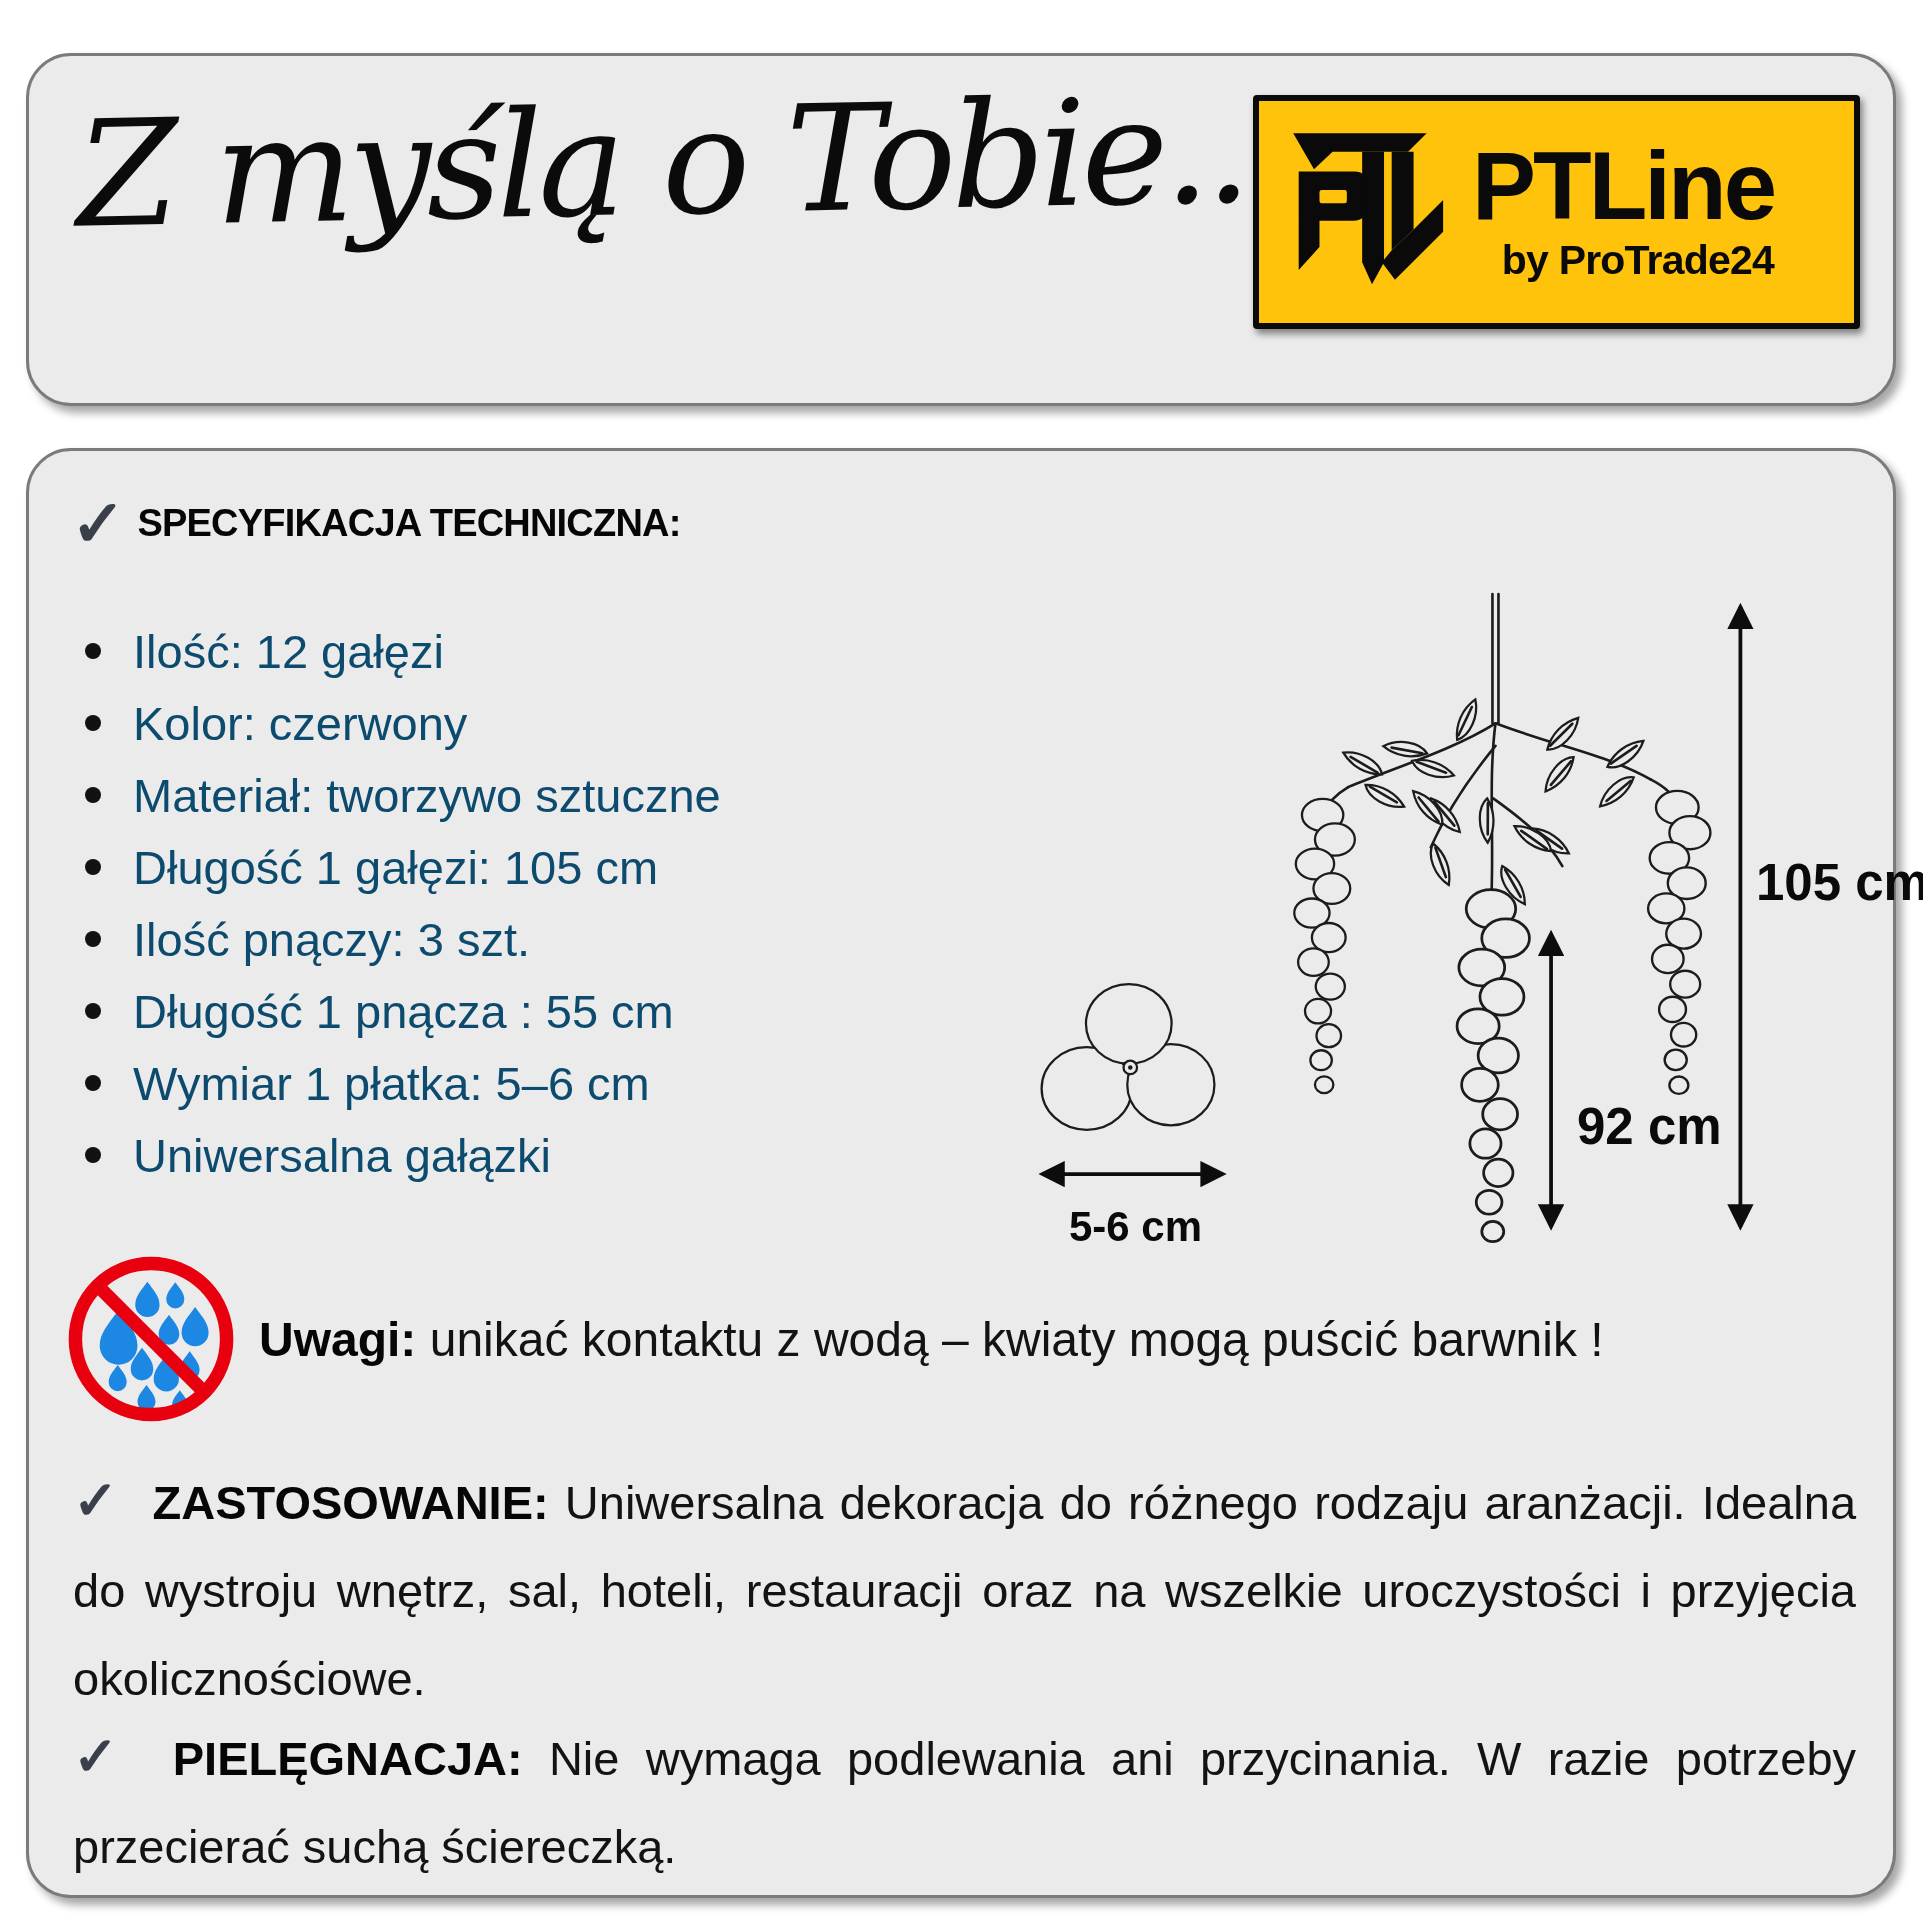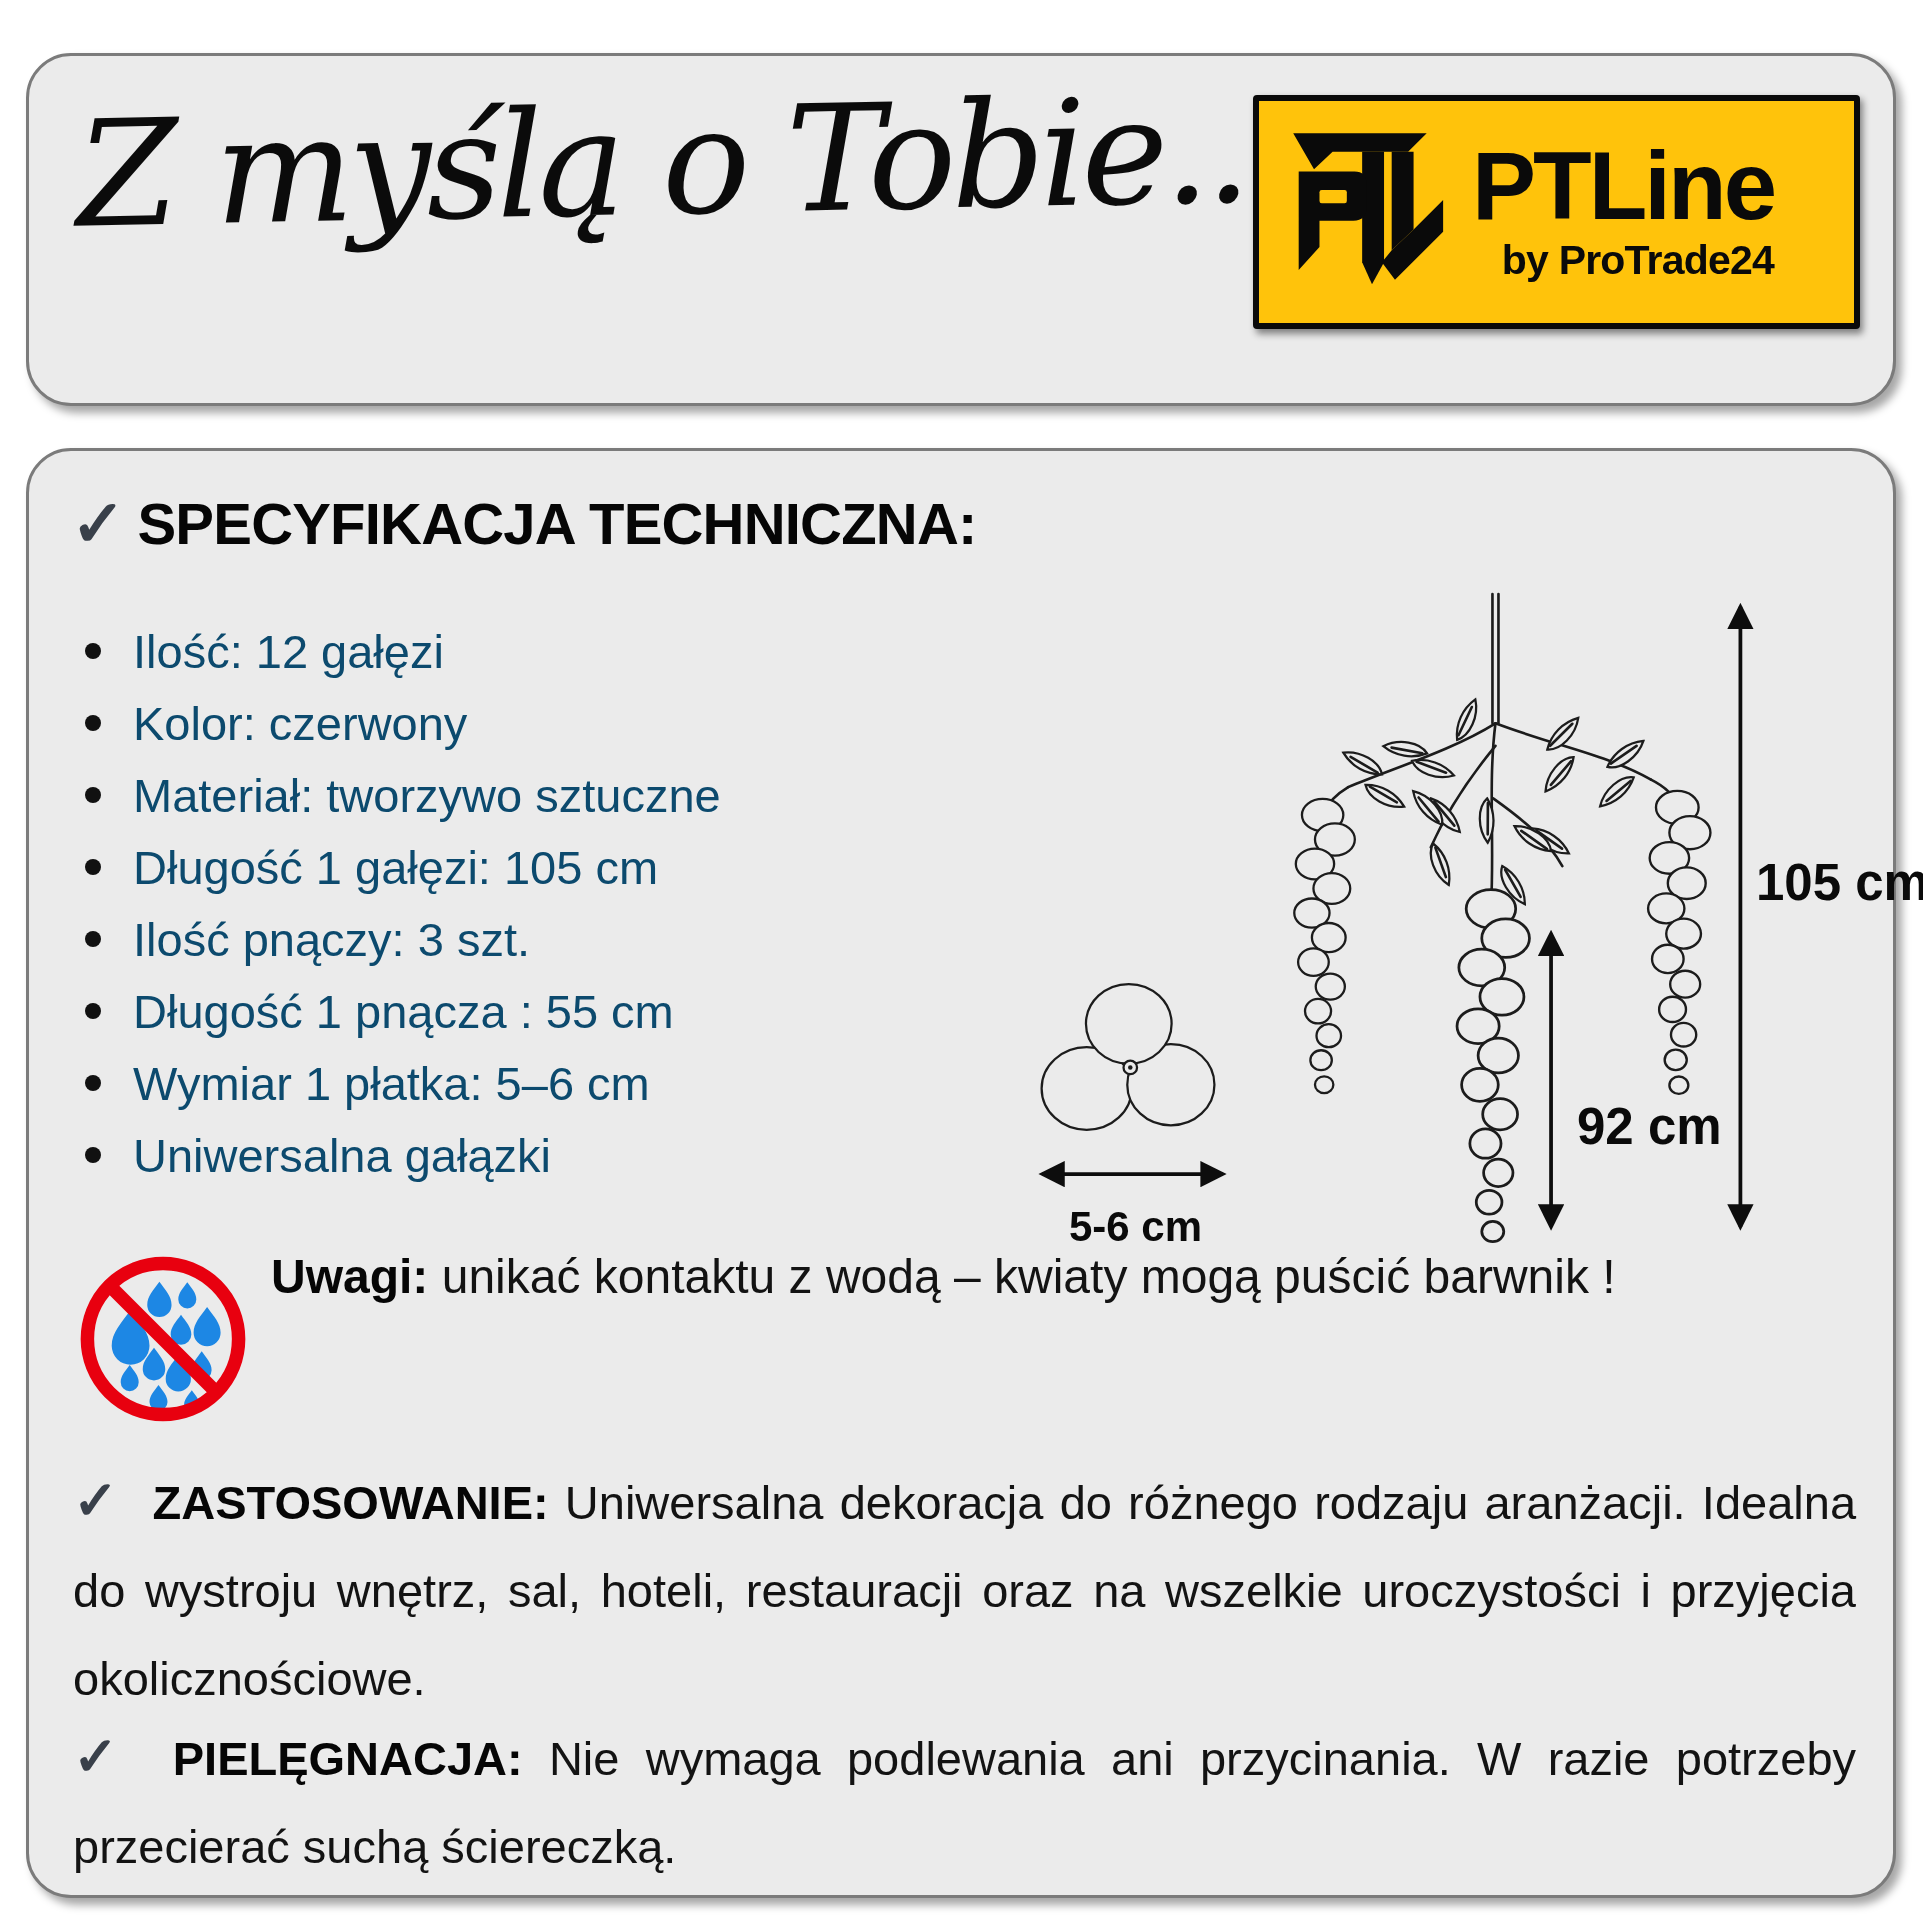--- a/index.html
+++ b/index.html
@@ -29,35 +29,35 @@
   }
   .monogram{width:186px;height:186px;flex:0 0 auto;}
   .logo-text{display:flex;flex-direction:column;align-items:flex-start;margin-left:7.5px;margin-top:-6px;}
   .logo-name{font-size:96px;line-height:1;font-weight:bold;letter-spacing:-3px;color:#0a0a0a;}
   .logo-sub{font-size:41px;line-height:1;font-weight:bold;letter-spacing:-0.8px;color:#0a0a0a;margin-top:6px;align-self:flex-end;}
 
   
   .spec-header{position:absolute;left:42px;top:35px;display:flex;align-items:center;}
   .check{color:#39404a;font-weight:bold;}
   .spec-header .check{font-size:65px;margin-right:12px;}
-  .spec-title{font-size:58px;font-weight:bold;letter-spacing:-0.8px;color:#060606;}
+  .spec-title{font-size:38px;font-weight:bold;letter-spacing:-0.8px;color:#060606;}
 
   .spec-list{position:absolute;left:56px;top:164px;list-style:none;margin:0;padding:0;}
   .spec-list li{display:flex;align-items:center;height:72px;}
   .dot{width:16px;height:16px;border-radius:50%;background:#111;margin-right:32px;flex:0 0 auto;}
   .spec-item-text{font-size:47px;color:#0c4a6e;letter-spacing:0;}
 
   .diagram{position:absolute;left:977px;top:122px;width:891px;height:680px;}
   .diagram svg{position:absolute;left:0;top:0;}
   .dim-label{position:absolute;font-size:51px;font-weight:bold;color:#0a0a0a;white-space:nowrap;}
   .label-105{left:750px;top:280px;}
   .label-55{left:571px;top:524px;}
   .label-petal{left:63px;top:630px;font-size:42px;}
 
-  .notes-row{position:absolute;left:44px;top:798px;display:flex;align-items:flex-start;}
+  .notes-row{position:absolute;left:32px;top:798px;display:flex;align-items:center;}
   .no-water{width:180px;height:180px;flex:0 0 auto;}
   .notes-text{font-size:48px;margin-left:18px;letter-spacing:0;color:#131313;white-space:nowrap;}
   .bold-label{font-weight:bold;color:#060606;}
 
   .para{
     position:absolute;left:44px;width:1783px;font-size:47px;line-height:88px;
     text-align:justify;color:#131313;margin:0;
   }
   .para .check{font-size:54px;margin-right:15px;}
   .usage-para{top:1005px;}

